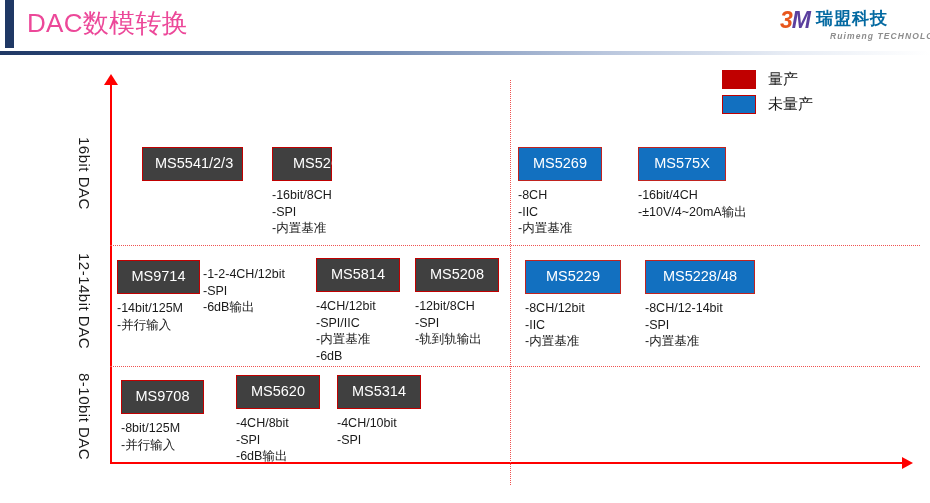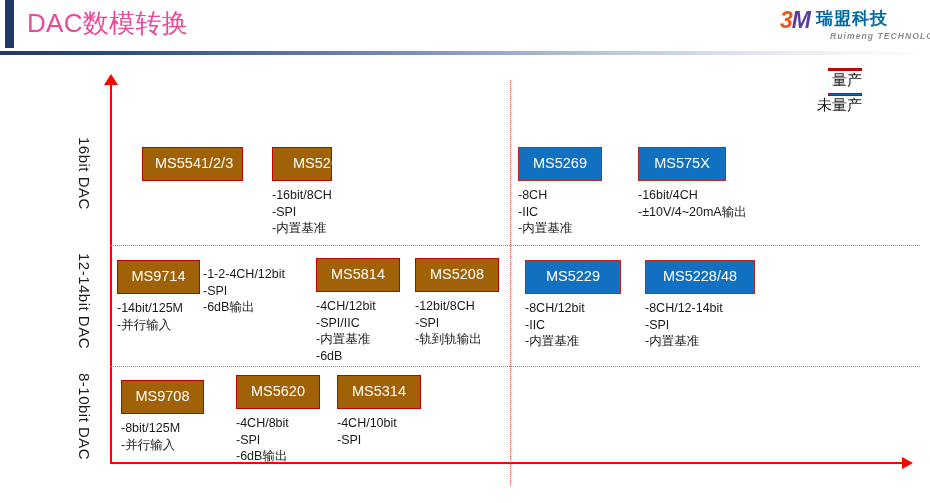--- a/index.html
+++ b/index.html
@@ -49,21 +49,21 @@
     letter-spacing: 1px; line-height: 26px; white-space: nowrap;
   }
   #logo-en {
     position: absolute; left: 50px; top: 25px;
     font-size: 8.5px; font-weight: 700; font-style: italic;
     color: #8d8d8d; letter-spacing: 1.1px; white-space: nowrap;
   }
 
   
   #legend { position: absolute; left: 722px; top: 68px; width: 140px; }
-  .legend-row { display: flex; align-items: flex-end; height: 22px; margin-bottom: 3px; flex-direction: column; }
+  .legend-row { display: flex; align-items: center; height: 22px; margin-bottom: 3px; }
   .legend-swatch { width: 34px; height: 19px; border: 1px solid #c00000; }
   .legend-swatch.red { background: #c00000; border-color: #c00000; }
   .legend-swatch.blue { background: #1270c0; border-color: #c00000; }
   .legend-label { margin-left: 12px; font-size: 15px; color: #1a1a1a; white-space: nowrap; }
 
   
   #plot { position: absolute; left: 0; top: 55px; width: 930px; height: 448px; }
 
   .axis-y {
     position: absolute; left: 110px; top: 27px; width: 2px; height: 382px;
@@ -104,21 +104,21 @@
   }
 
   
   .card { position: absolute; }
   .chip {
     display: inline-block;
     color: #ffffff; font-size: 14.5px; font-weight: 400;
     text-align: center; white-space: nowrap;
     padding: 8px 12px 9px 12px; line-height: 15px;
   }
-  .chip.red  { background: #a16207; border: 1px solid #c00000; }
+  .chip.red  { background: #404040; border: 1px solid #c00000; }
   .chip.blue { background: #1270c0; border: 1.5px solid #c0231f; }
   .specs {
     margin-top: 6px; font-size: 12.5px; line-height: 16.5px;
     color: #1a1a1a; white-space: nowrap;
   }
   .specs div { white-space: nowrap; }
 </style>
 </head>
 <body>
 

